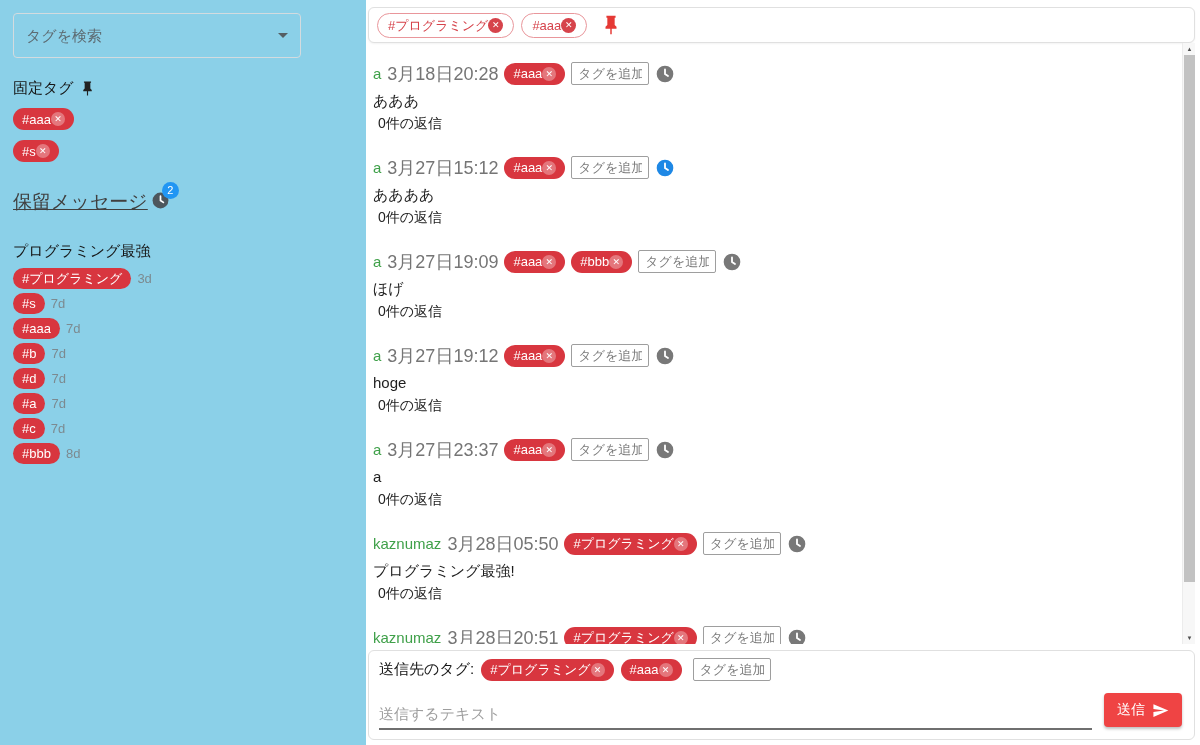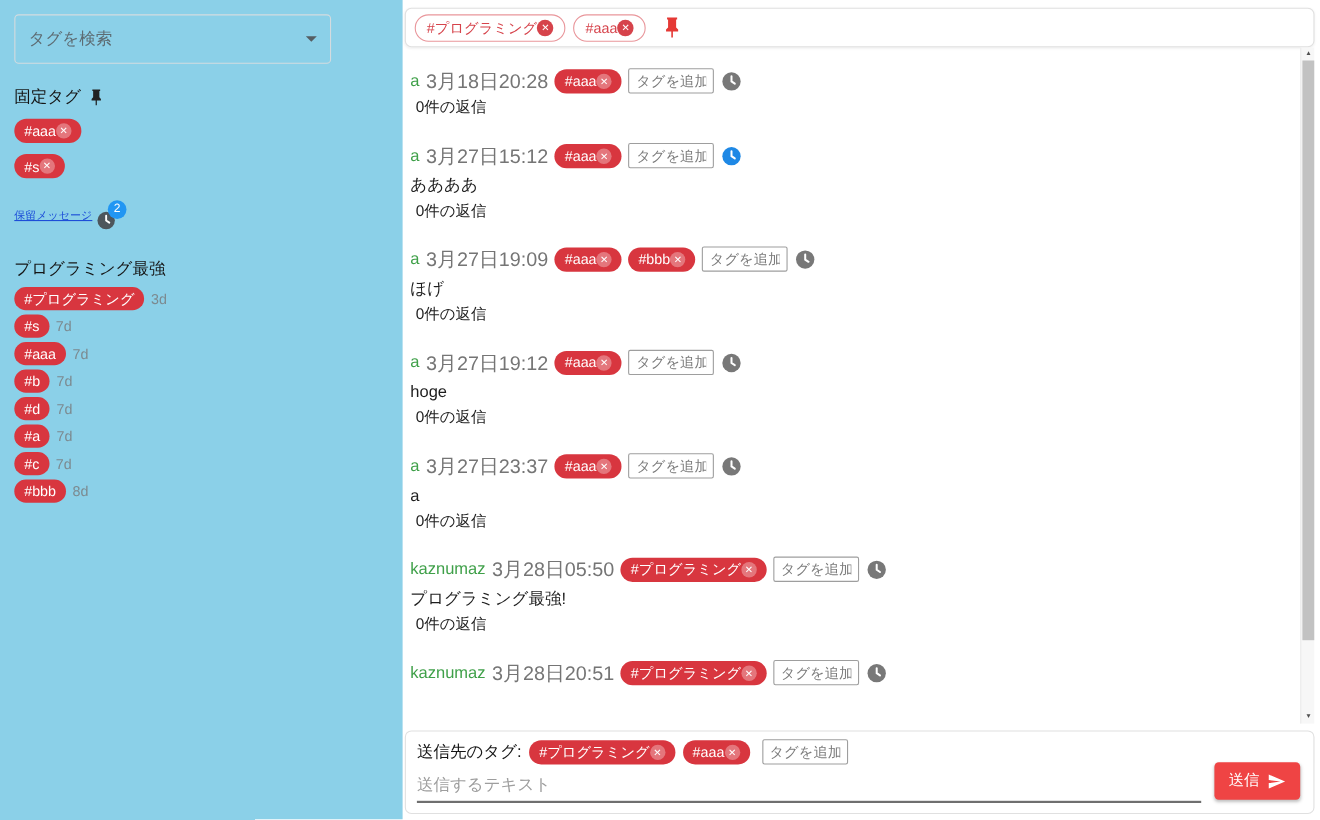--- a/index.html
+++ b/index.html
@@ -44,21 +44,21 @@
     flex:0 0 14px;
   }
   
   .chip.outlined {
     background:#fff; color:#d6434b; border:1px solid #e9969b; height:25px;
     padding:0 10px; font-size:13px; border-radius:13px;
   }
   .chip.outlined .chip-close { background:#d6434b; width:15px; height:15px; line-height:15px; flex-basis:15px; }
 
   .held-row { margin:17px 0 0; display:flex; align-items:flex-start; }
-  .held-link { color:#1d4ed8; text-decoration:underline; font-size:10px; cursor:pointer; }
+  .held-link { color:#404040; text-decoration:underline; font-size:19px; cursor:pointer; }
   .held-clock-wrap { position:relative; margin-left:3px; top:2px; }
   .clock-svg { display:block; }
   .held-badge {
     position:absolute; top:-9px; right:-9px; width:17px; height:17px; border-radius:50%;
     background:#2196f3; color:#fff; font-size:11px; line-height:17px; text-align:center;
   }
   .recent-heading { margin:27px 0 7px; font-size:15px; color:#151515; }
   .recent-row { display:flex; align-items:center; gap:6px; margin-bottom:4px; }
   .recent-row .chip { height:21px; }
   .recent-age { color:#7c8a90; font-size:13px; }
@@ -105,21 +105,21 @@
   .compose {
     flex:0 0 68px; margin-top:6px; background:#fff; border:1px solid #e0e0e0; border-radius:6px;
     padding:7px 10px 9px; position:relative;
   }
   .compose-row1 { display:flex; align-items:center; gap:7px; }
   .compose-label { font-size:15px; color:#151515; }
   .compose-row1 .add-tag-input { margin-left:4px; }
   .compose-text {
     display:block; width:calc(100% - 92px); border:none; border-bottom:2px solid #6f6f6f;
     font:inherit; font-size:15px; color:#a21caf; outline:none; background:transparent;
-    padding:8px 0 6px; margin-top:2px;
+    padding:8px 0 6px; margin-top:16px;
   }
   .compose-text::placeholder { color:#9e9e9e; opacity:1; }
   .send-btn {
     position:absolute; right:12px; bottom:12px;
     background:#ef4444; color:#fff; border:none; border-radius:4px; cursor:pointer;
     height:34px; padding:0 13px; font:inherit; font-size:14px;
     display:flex; align-items:center; gap:7px; box-shadow:0 2px 3px rgba(0,0,0,.25);
   }
   .send-icon { width:17px; height:17px; }
 </style>
@@ -254,20 +254,21 @@
               <span class="chip-label">#aaa</span>
               <span class="chip-close">✕</span>
             </span>
             <input class="add-tag-input" type="text" placeholder="タグを追加" style="">
             <button class="clock-btn clock-gray">
               <svg width="20" height="20" viewBox="0 0 24 24">
                 <use href="#def-clock"></use>
               </svg>
             </button>
           </div>
+          <div class="msg-text">あああ</div>
           <div class="msg-replies">0件の返信</div>
         </div>
         <div class="msg">
           <div class="msg-header">
             <span class="msg-user">a</span>
             <span class="msg-date">3月27日15:12</span>
             <span class="chip">
               <span class="chip-label">#aaa</span>
               <span class="chip-close">✕</span>
             </span>

